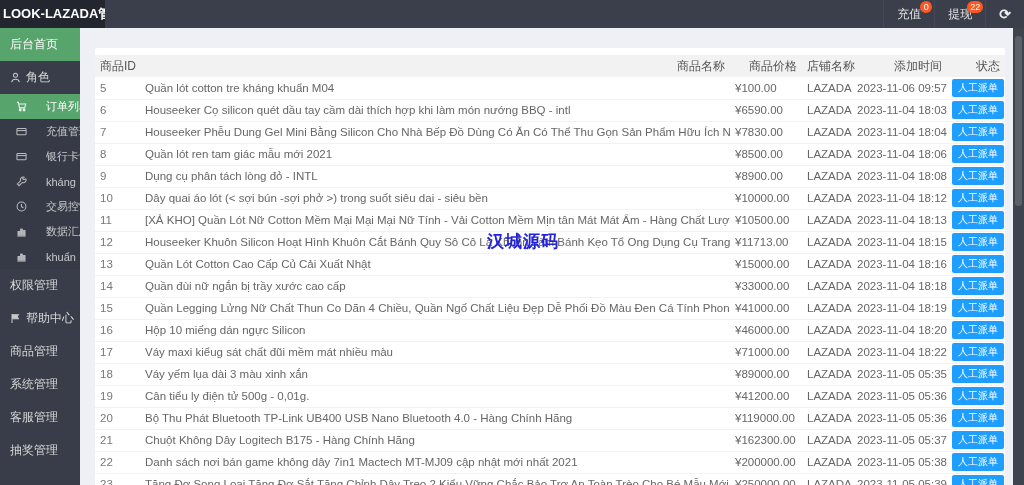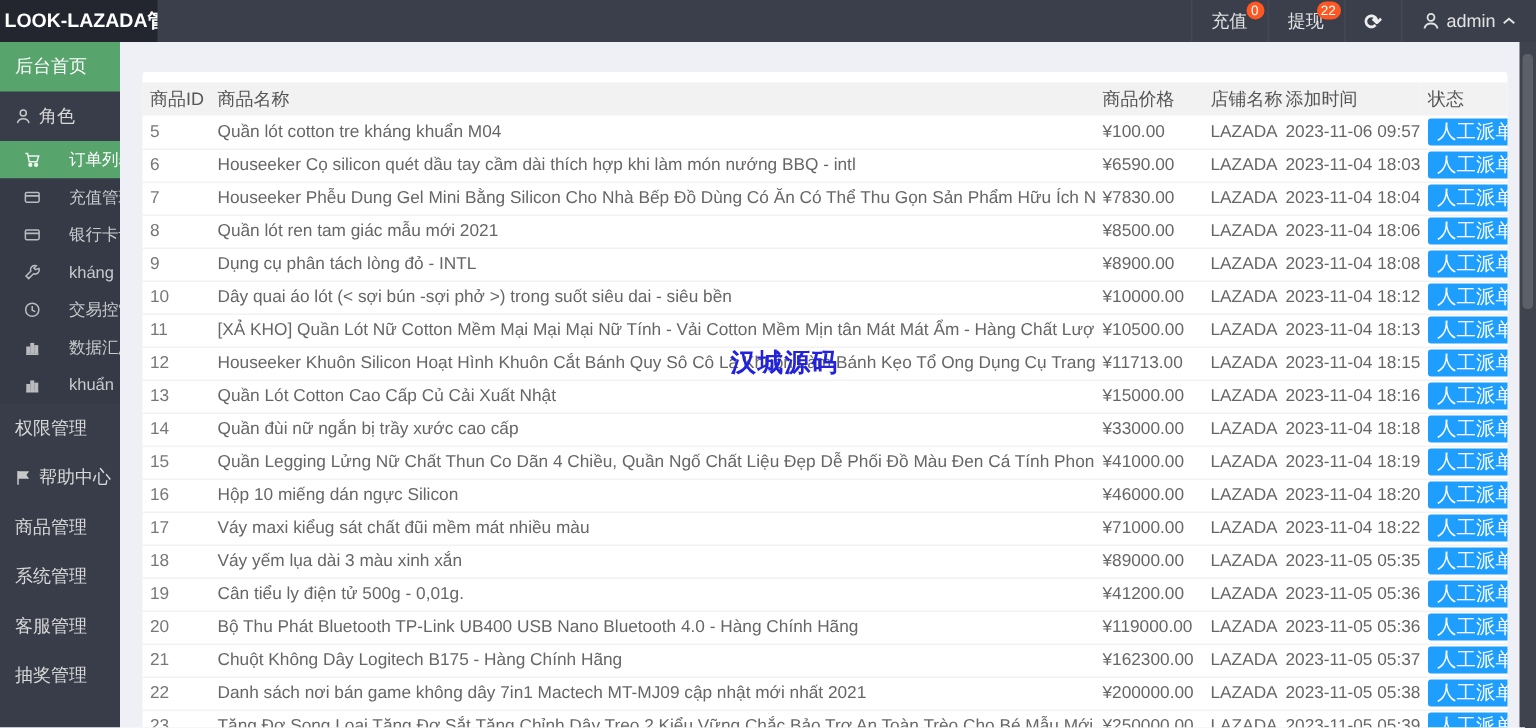--- a/index.html
+++ b/index.html
@@ -20,24 +20,24 @@
   .sidebar { position:absolute; left:0; top:28px; bottom:0; width:80px; background:#393d49; z-index:10;text-align:center; }
   .side-item { display:flex; align-items:center; color:#d8d8d8; font-size:12px; height:33px; padding-left:10px; gap:5px; cursor:pointer; white-space:nowrap; overflow:hidden; }
   .side-item.sub { height:25px; font-size:11px; padding-left:16px; background:#353a46; color:#c8c9cc; gap:19px; }
   .side-item.active { background:var(--accent,#57a46c); color:#fff; }
   .side-item .micon { display:flex; align-items:center; opacity:.9; }
 
   
   .main { position:absolute; left:80px; top:28px; right:11px; bottom:0; background:#eef0f5; overflow:hidden; }
   .card { position:absolute; left:15px; top:20px; width:910px; height:480px; background:#fff; border-radius:2px; padding-top:7px; }
   table { width:100%; border-collapse:collapse; table-layout:fixed; }
-  thead th { background:#f2f2f2; color:#555; font-weight:normal; font-size:12px; text-align:left; height:22px; padding:0 5px; white-space:nowrap; }
+  thead th { background:#f2f2f2; color:#555; font-weight:normal; font-size:12px; text-align:right; height:22px; padding:0 5px; white-space:nowrap; }
   tbody td { color:#666; font-size:11.5px; height:22px; padding:0 5px; border-bottom:1px solid #f2f2f2; white-space:nowrap; overflow:hidden; }
   td.c-id { color:#777; }
-  .btn-dispatch { background:var(--button,#1e9fff); color:#fff; border:none; border-radius:2px; font-size:13px; line-height:16px; padding:1px 6px; cursor:pointer; font-family:"Liberation Sans", sans-serif; }
+  .btn-dispatch { background:var(--button,#1e9fff); color:#fff; border:none; border-radius:2px; font-size:10px; line-height:16px; padding:1px 6px; cursor:pointer; font-family:"Liberation Sans", sans-serif; }
 
   
   .watermark { position:absolute; left:487px; top:230px; color:var(--watermark,#2222dd); font-size:17px; font-weight:bold; letter-spacing:1px; z-index:30; }
 
   
   .scroll-strip { position:absolute; right:0; top:28px; width:11px; bottom:0; background:#3e434d; z-index:15; }
   .scroll-thumb { position:absolute; left:2px; top:8px; width:7px; height:170px; background:#5b6069; border-radius:3px; }
 </style>
 </head>
 <body>
@@ -50,34 +50,20 @@
     <div class="top-item">
       <span>充值</span>
       <span class="badge">0</span>
     </div>
     <div class="top-item">
       <span>提现</span>
       <span class="badge">22</span>
     </div>
     <div class="top-item">
       <span class="refresh-glyph">⟳</span>
-    </div>
-    <div class="top-item">
-      <span class="hicon">
-        <svg width="12" height="12" viewBox="0 0 12 12" fill="none" stroke="#e2e2e2" stroke-width="1.2">
-          <circle cx="6" cy="3.6" r="2.3"></circle>
-            <path d="M1.6 11 a4.5 4.2 0 0 1 8.8 0"></path>
-        </svg>
-      </span>
-      <span>admin</span>
-      <span class="caret">
-        <svg width="10" height="8" viewBox="0 0 10 8" fill="none" stroke="#e2e2e2" stroke-width="1.3">
-          <polyline points="1.5,5.5 5,2.5 8.5,5.5"></polyline>
-        </svg>
-      </span>
     </div>
   </div>
 
   <div class="sidebar" id="sidebar">
       <div class="side-item active">
         <span>后台首页</span>
       </div>
       <div class="side-item">
         <span class="micon">
           <svg width="11" height="11" viewBox="0 0 12 12" fill="none" stroke="currentColor" stroke-width="1.1">

